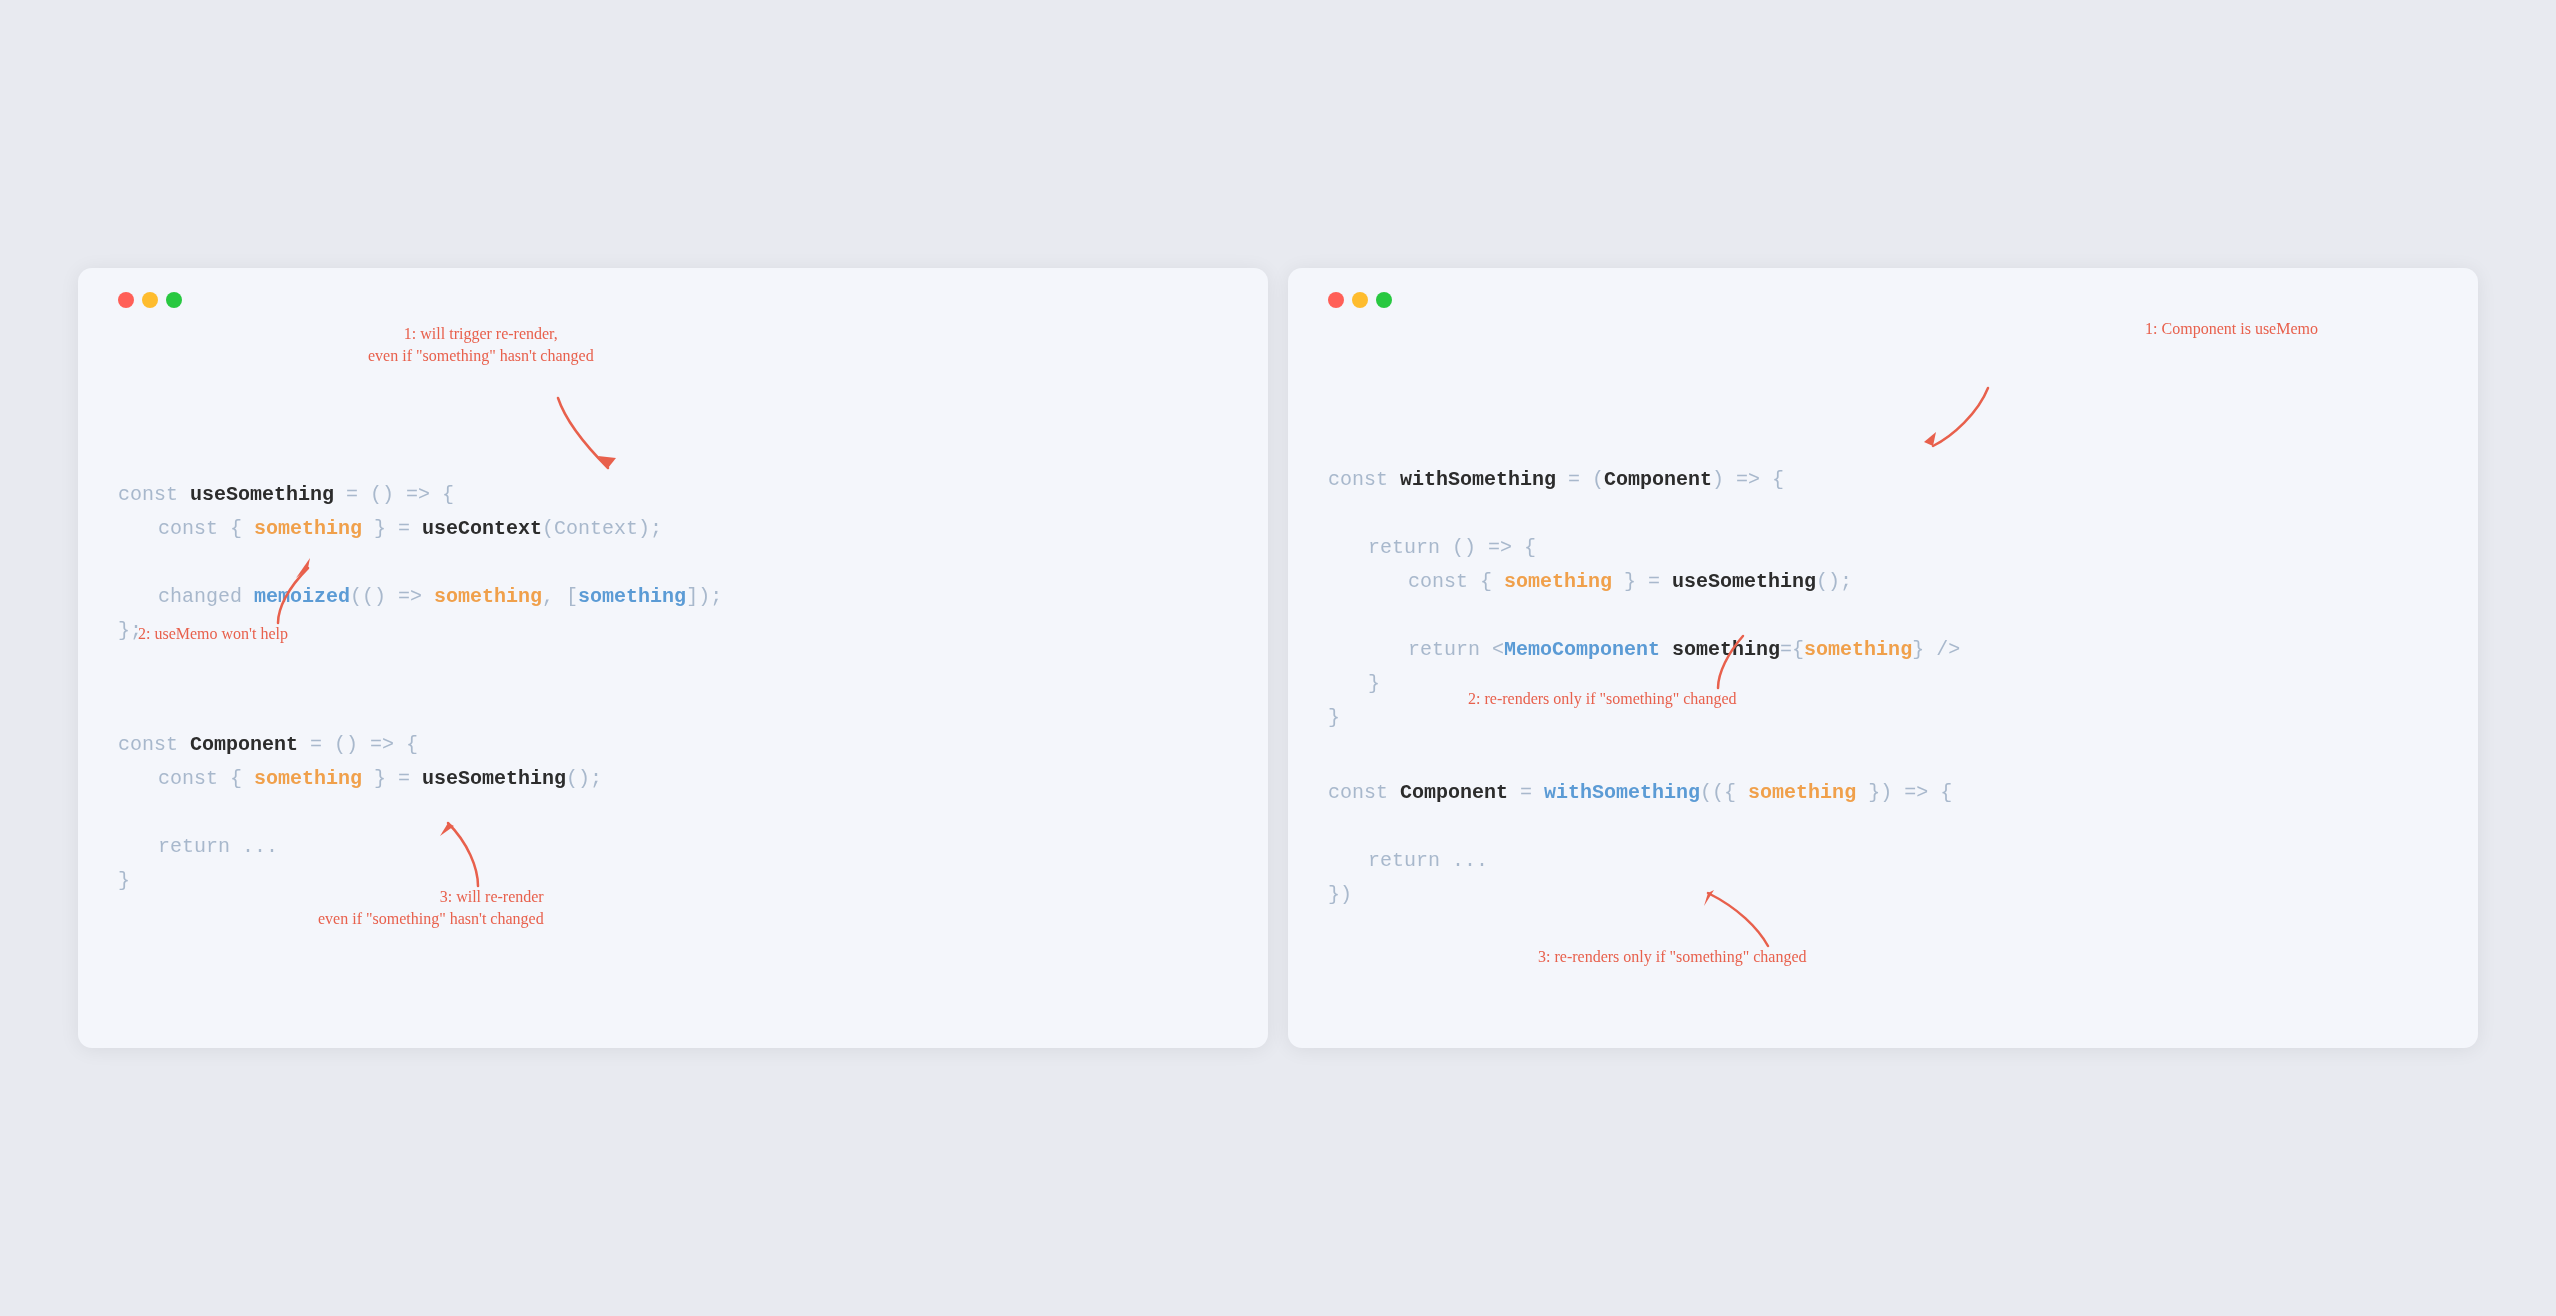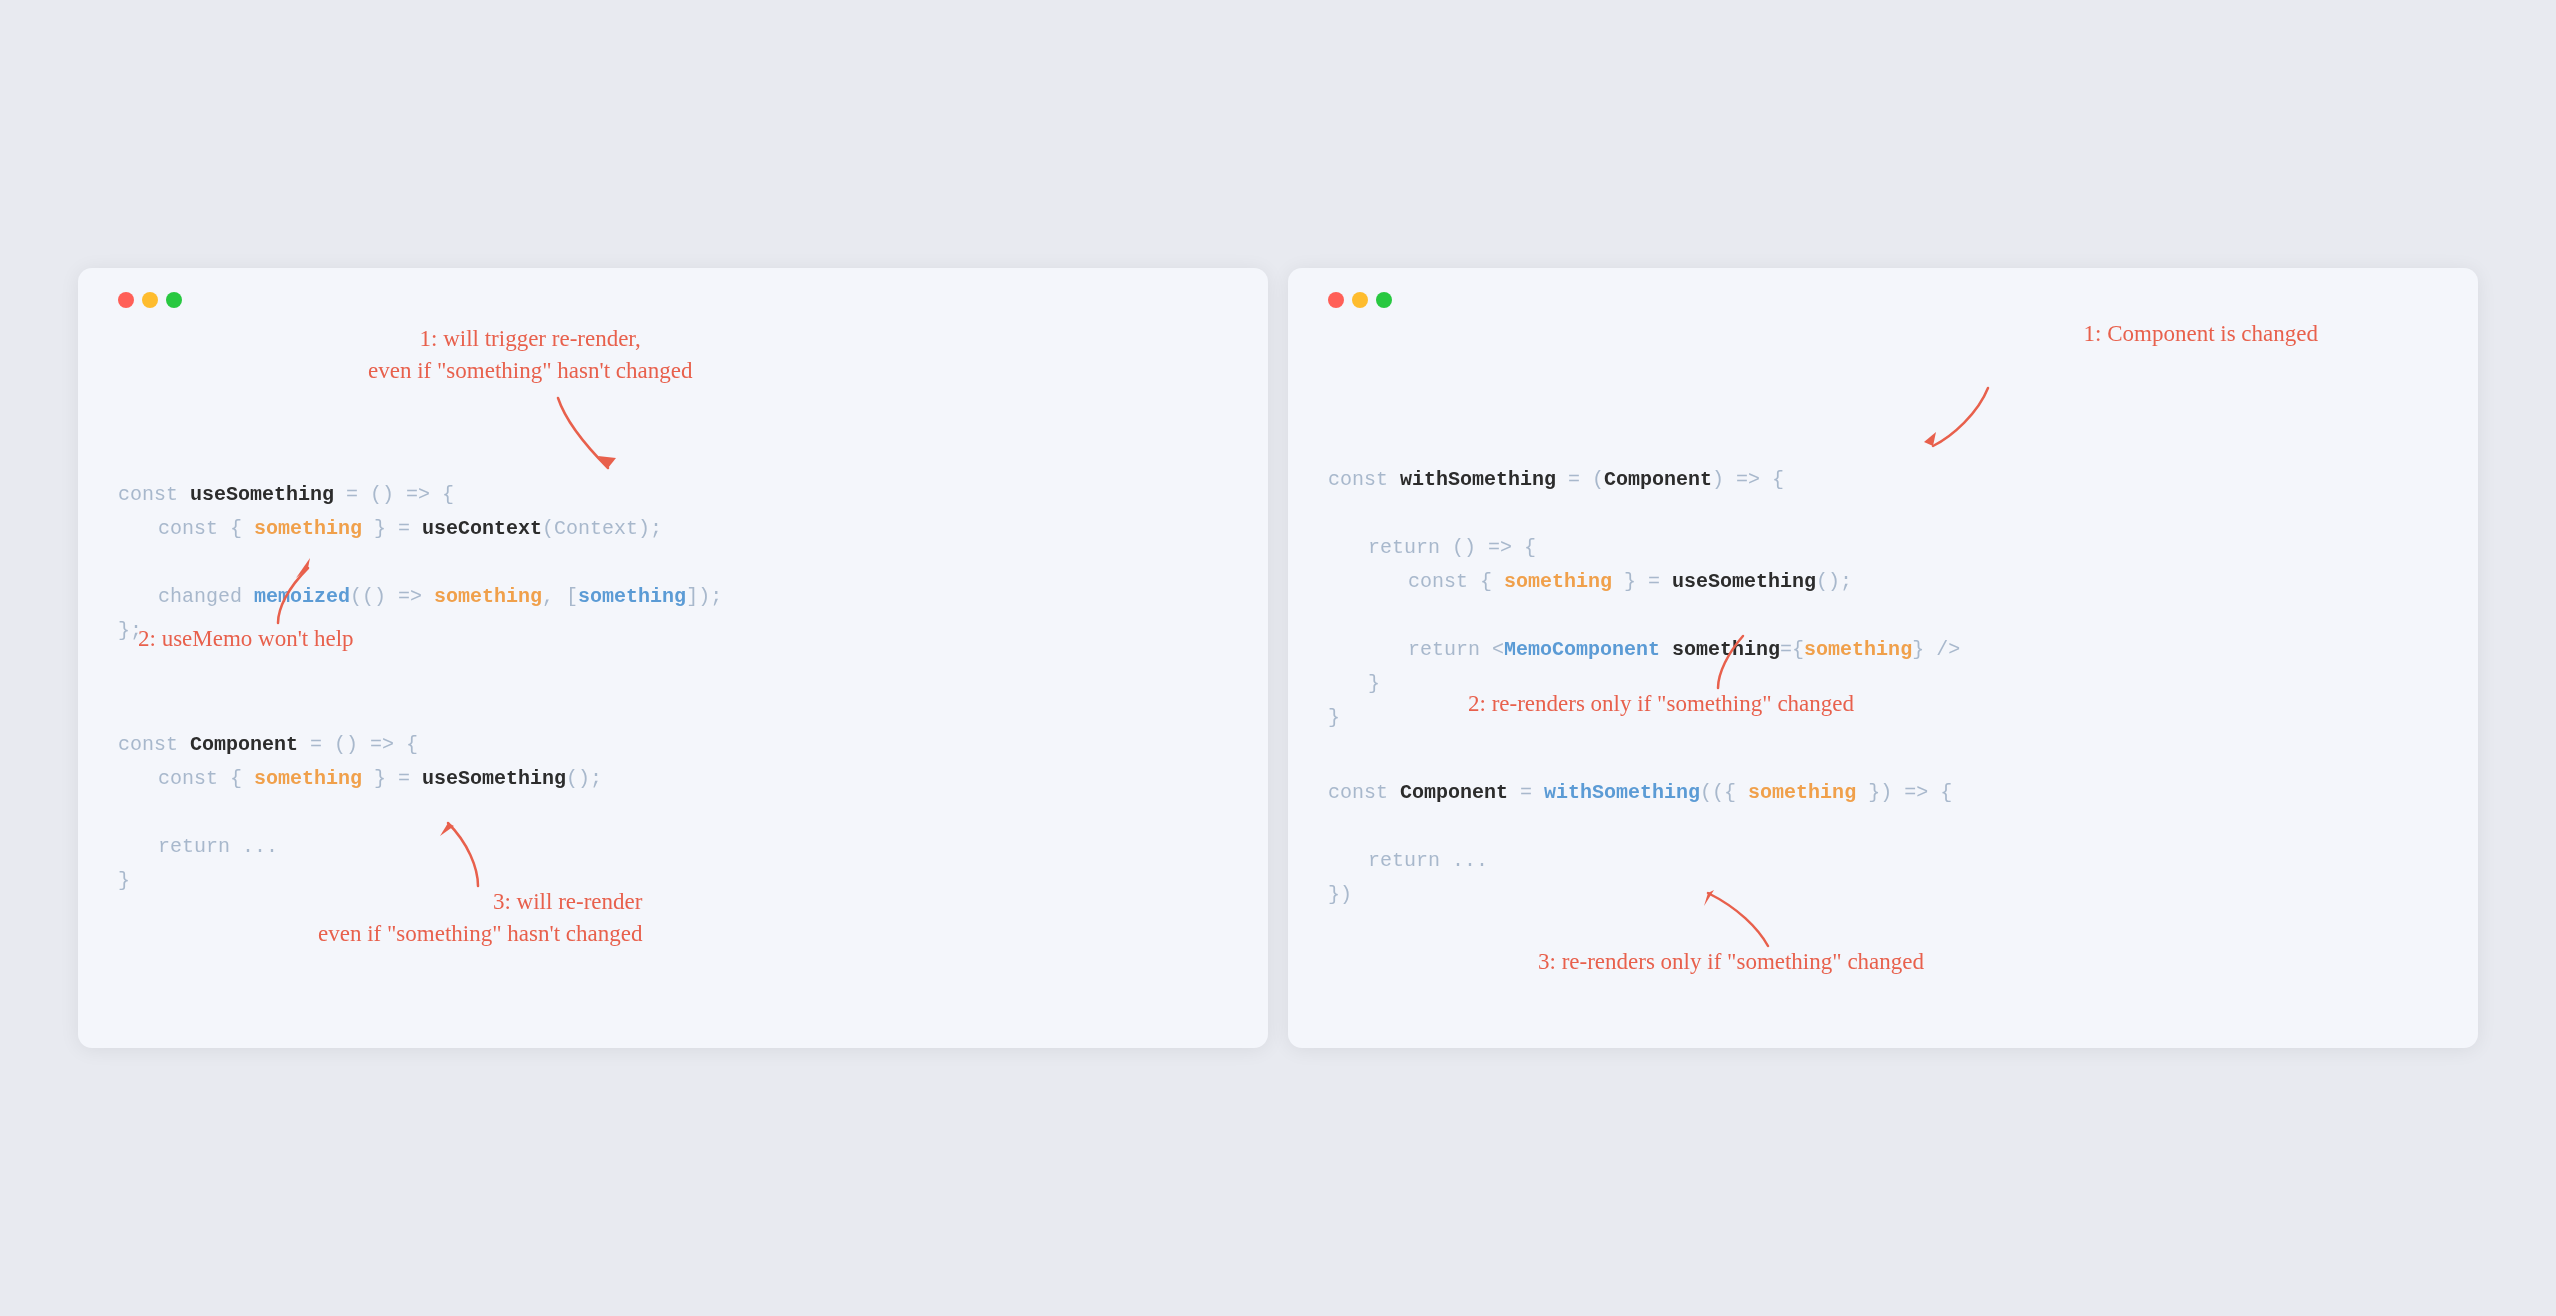--- a/index.html
+++ b/index.html
@@ -53,21 +53,21 @@
     .orange { color: #f0a04b; font-weight: 700; }
     .blue { color: #5b9bd5; font-weight: 700; }
     .dim { color: #a8b8cc; }
     .bold { color: #2c2c2c; font-weight: 700; }
 
     
     .annotation {
       position: absolute;
       font-family: 'Comic Sans MS', 'Chalkboard SE', cursive;
       color: #e8604c;
-      font-size: 23px;
+      font-size: 16px;
       line-height: 1.4;
       text-align: center;
     }
 
     
     .arrows-svg {
       position: absolute;
       top: 0; left: 0;
       width: 100%; height: 100%;
       pointer-events: none;
@@ -135,21 +135,21 @@
   </div>
 
   <div class="panel panel-right">
     <div class="traffic-lights">
       <div class="light light-red"></div>
       <div class="light light-yellow"></div>
       <div class="light light-green"></div>
     </div>
 
     <div class="annotation" style="top:50px; right:160px; text-align:center;">
-      1: Component is changed
+      1: Component is useMemo
     </div>
 
     <div class="annotation" style="top:420px; left:180px; text-align:center;">
       2: re-renders only if "something" changed
     </div>
 
     <div class="annotation" style="top:678px; left:250px; text-align:center;">
       3: re-renders only if "something" changed
     </div>
 

